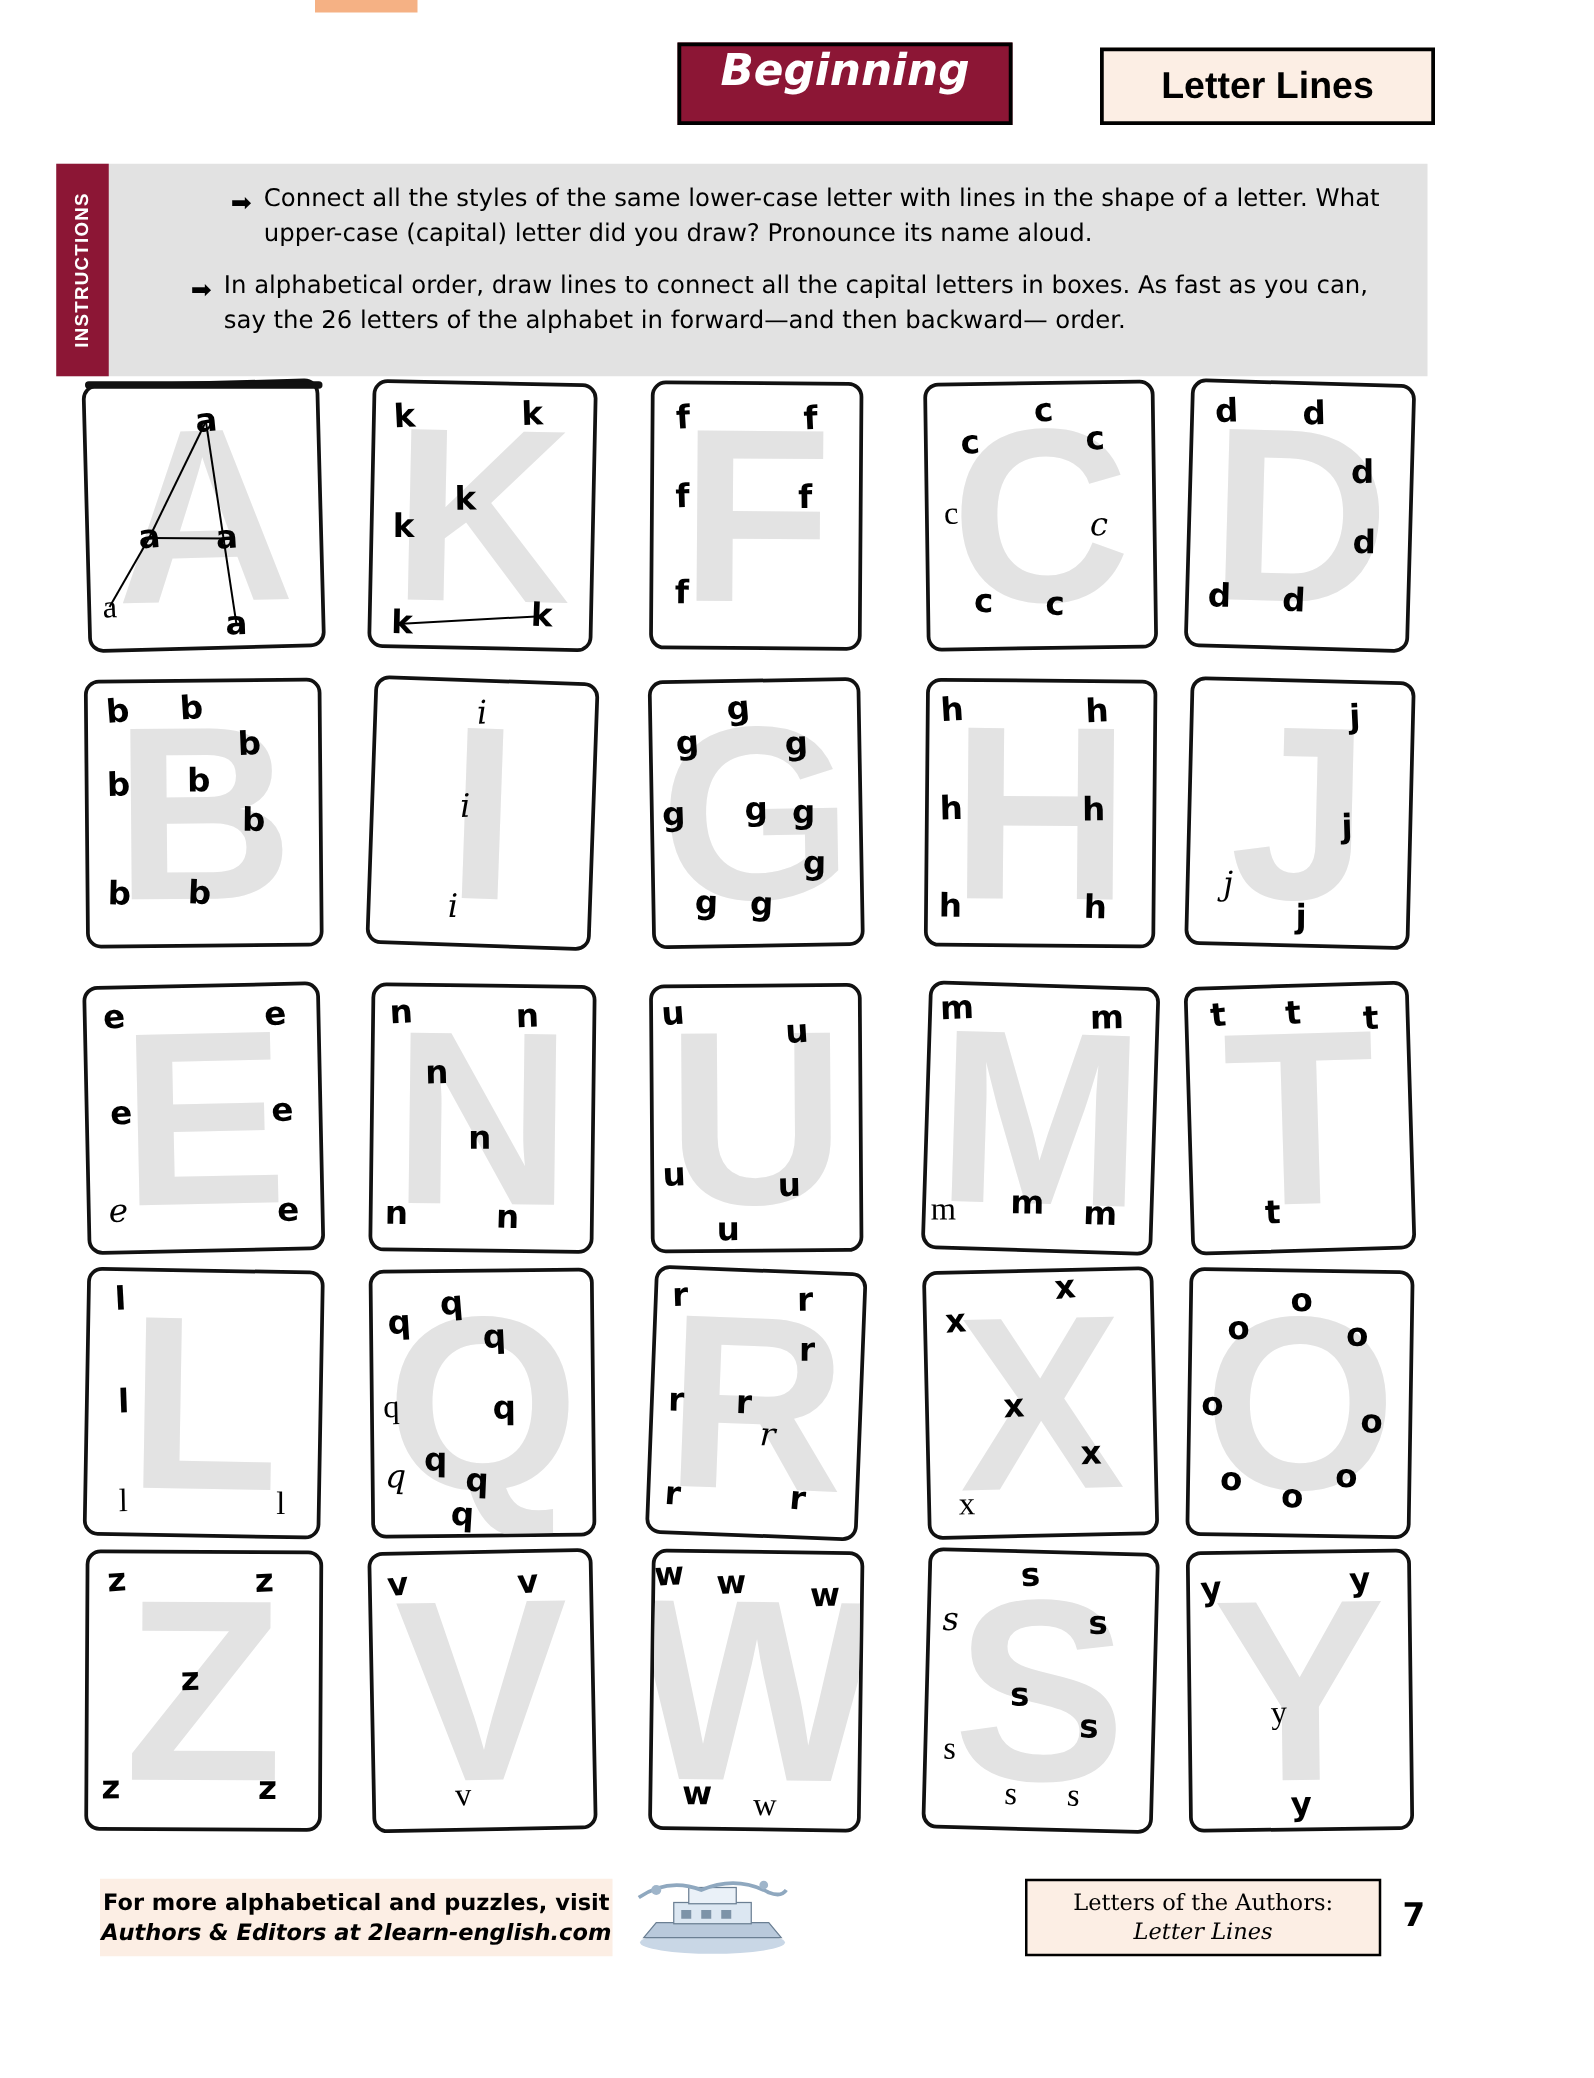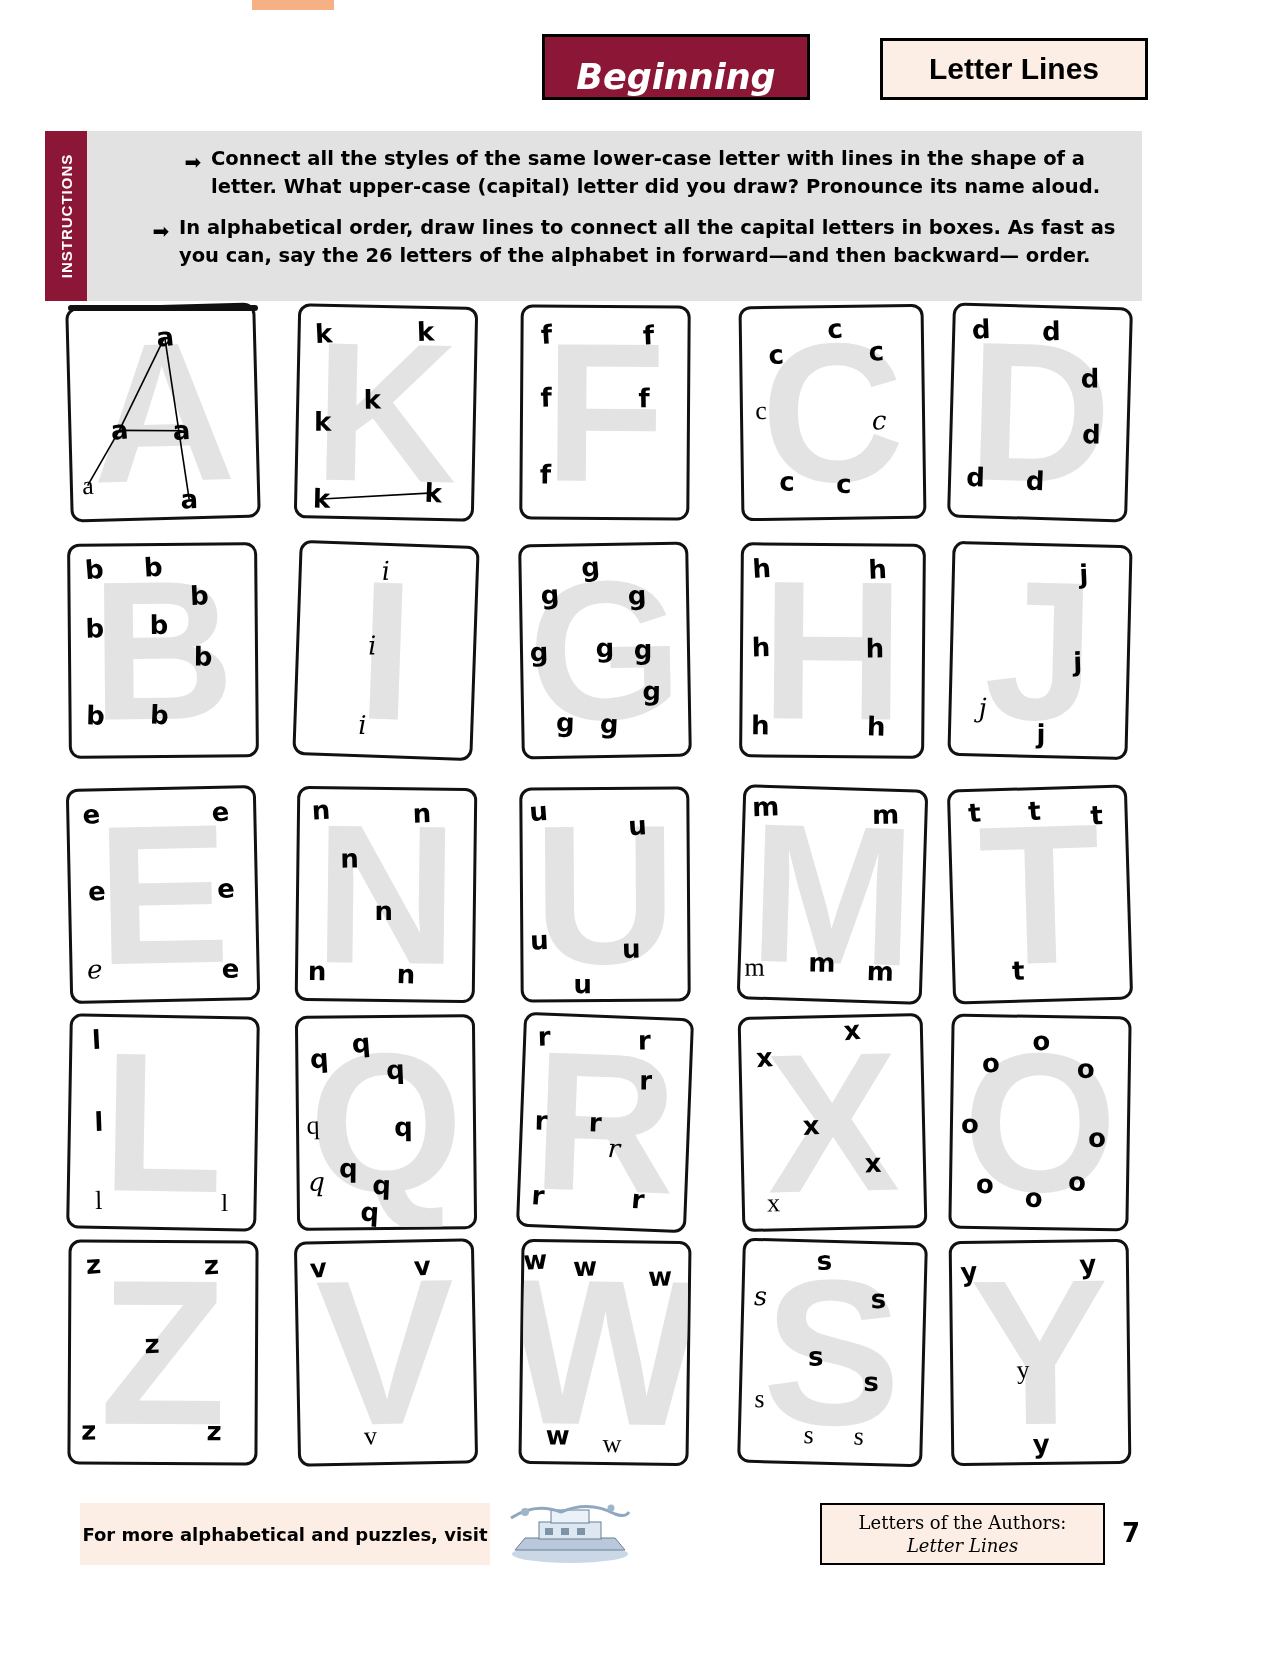--- a/index.html
+++ b/index.html
@@ -43,21 +43,21 @@
   .title-box span {
     font-size: 31px; font-weight: bold; color: #000;
     letter-spacing: 0.2px;
   }
   .level-box {
     position: absolute;
     left: 512px; top: -4px;
     width: 268px; height: 66px;
     background: #8c1635;
     border: 3px solid #000;
-    display: flex; align-items: flex-end; justify-content: center;
+    display: flex; align-items: flex-start; justify-content: center;
   }
   .level-box span {
     font-size: 35px; font-weight: bold; color: #ffffff;
     font-style: italic;
     font-family: "DejaVu Sans", sans-serif;
   }
   .subject-box {
     position: absolute;
     left: 850px; top: 0;
     width: 268px; height: 62px;
@@ -103,21 +103,21 @@
   .instr-bullet {
     flex: 0 0 auto;
     width: 36px;
     padding-top: 5px;
     font-size: 20px;
     color: #000;
     text-align: center;
   }
   .instr-text {
     font-size: 19.5px;
-    font-weight: bold;
+    font-weight: normal;
     line-height: 1.45;
     color: #000;
     font-family: "DejaVu Sans", sans-serif;
   }
   .instr-item-1 .instr-bullet { margin-left: 70px; }
   .instr-item-1 .instr-text { width: 900px; }
   .instr-item-2 .instr-bullet { margin-left: 38px; }
   .instr-item-2 .instr-text { width: 945px; }
 
   
@@ -558,20 +558,21 @@
           <span class="lc b" style="left: 80%; top: 31%; transform: translate(-50%, -50%) rotate(-2deg);">p</span>
           <span class="lc b" style="left: 14%; top: 55%; transform: translate(-50%, -50%) rotate(-1deg);">p</span>
           <span class="lc b" style="left: 60%; top: 55%; transform: translate(-50%, -50%) rotate(0deg);">p</span>
           <span class="lc b" style="left: 14%; top: 84%; transform: translate(-50%, -50%) rotate(1deg);">p</span>
         </div>
       </div>
     </div>
 
   <div class="footer-left">
     <div class="l1">For more alphabetical and puzzles, visit</div>
+    <div class="l2">Authors &amp; Editors at 2learn-english.com</div>
   </div>
 
   <div class="footer-logo">
     <svg viewBox="0 0 130 70" width="130" height="70" aria-hidden="true">
       <ellipse cx="65" cy="56" rx="58" ry="9" fill="#c9d7e6"></ellipse>
       <path d="M10 52 L120 52 L110 40 L20 40 Z" fill="#b9c9db" stroke="#6b7f93"></path>
       <rect x="34" y="24" width="62" height="17" fill="#dce7f2" stroke="#6b7f93"></rect>
       <rect x="46" y="12" width="38" height="13" fill="#eaf1f8" stroke="#6b7f93"></rect>
       <path d="M6 20 Q30 4 56 14 Q84 2 110 16 Q120 20 124 14" fill="none" stroke="#8fa8bf" stroke-width="3"></path>
       <circle cx="20" cy="14" r="4" fill="#9fb5ca"></circle>

